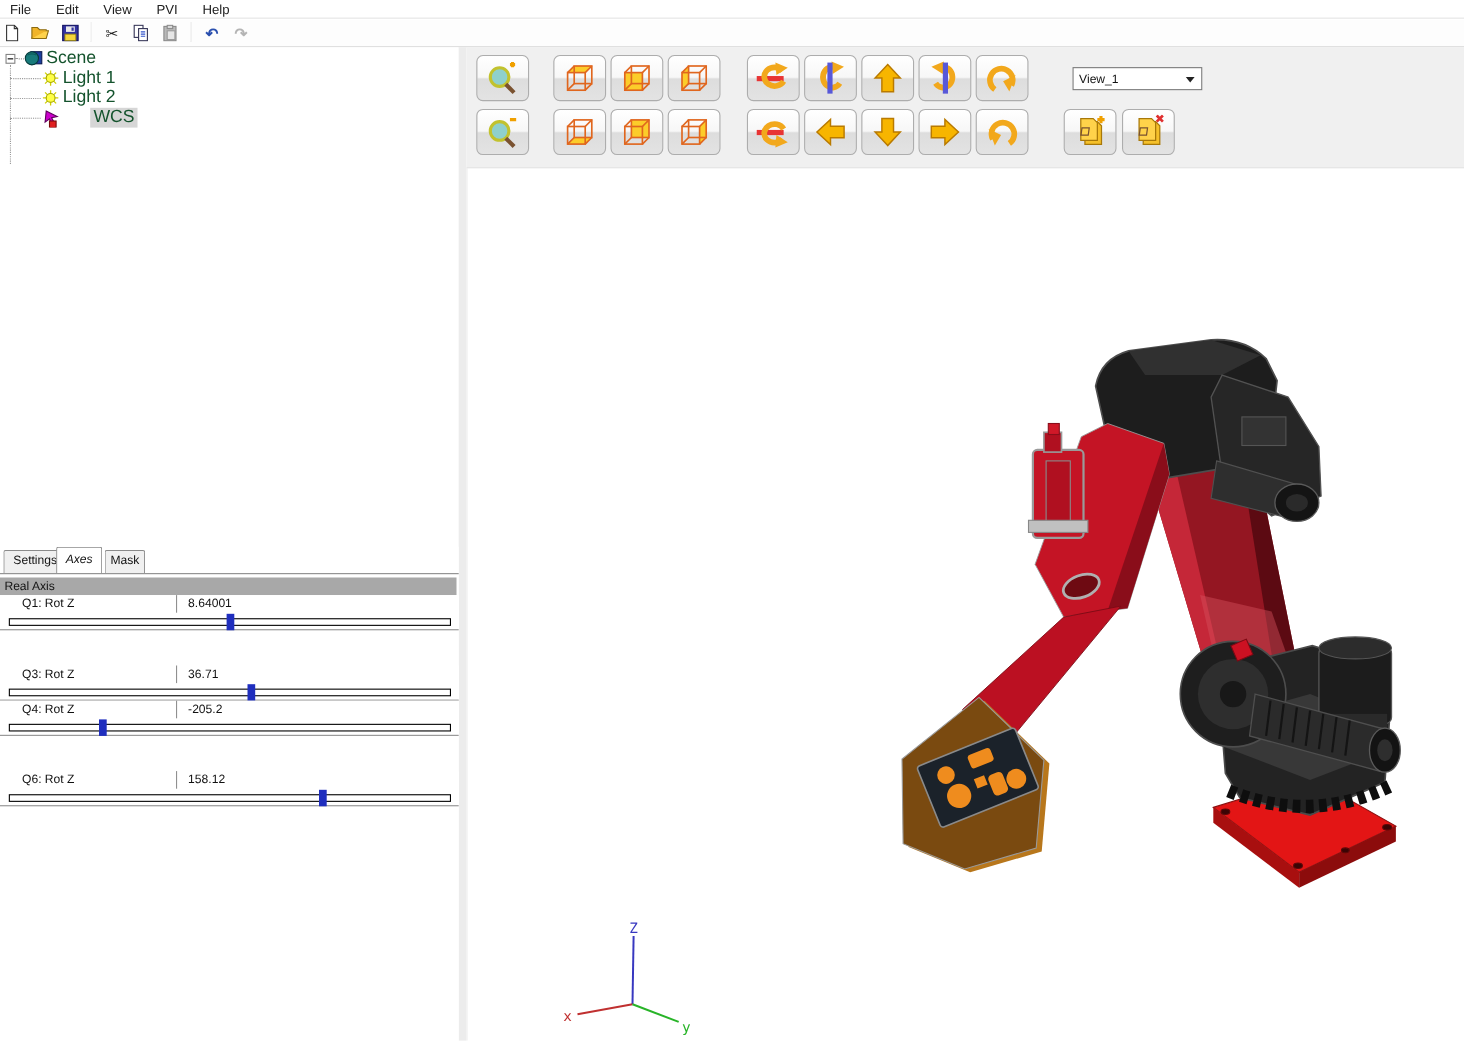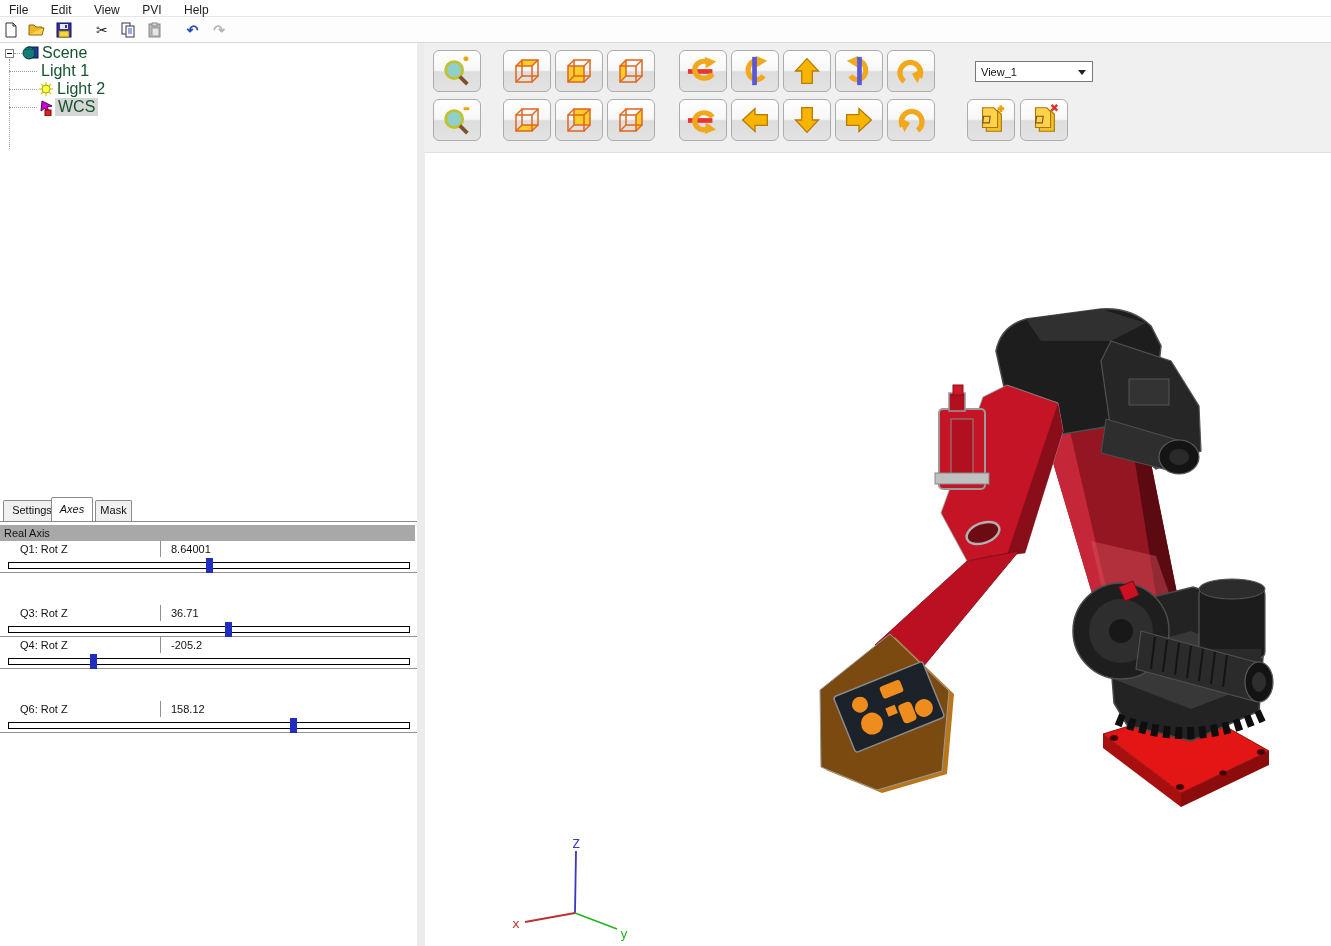--- a/index.html
+++ b/index.html
@@ -128,21 +128,21 @@
 
   <div class="tree-row" style="left:22px;top:1px;">
     <svg width="17" height="16" viewBox="0 0 17 16">
       <rect x="6" y="2" width="10" height="11" fill="#1b3f9e" stroke="#0a1a50" stroke-width="1"></rect>
       <circle cx="7" cy="8" r="6" fill="#177a7a" stroke="#063a3a" stroke-width="1"></circle>
       <path d="M3,5 Q7,3 11,5" stroke="#0c5c5c" fill="none"></path>
     </svg>
     <span class="tree-label">Scene</span>
   </div>
 
-  <div class="tree-row" style="left:38px;top:19px;flex-direction:column;">
+  <div class="tree-row" style="left:38px;top:19px;">
     <svg width="16" height="16" viewBox="0 0 16 16">
       <g stroke="#cfcf00" stroke-width="1.2">
         <line x1="8" y1="1" x2="8" y2="15"></line>
           <line x1="1" y1="8" x2="15" y2="8"></line>
         <line x1="3" y1="3" x2="13" y2="13"></line>
           <line x1="13" y1="3" x2="3" y2="13"></line>
       </g>
       <circle cx="8" cy="8" r="4" fill="#ffff45" stroke="#a8a800" stroke-width="1"></circle>
     </svg>
     <span class="tree-label">Light 1</span>
@@ -154,21 +154,21 @@
         <line x1="8" y1="1" x2="8" y2="15"></line>
           <line x1="1" y1="8" x2="15" y2="8"></line>
         <line x1="3" y1="3" x2="13" y2="13"></line>
           <line x1="13" y1="3" x2="3" y2="13"></line>
       </g>
       <circle cx="8" cy="8" r="4" fill="#ffff45" stroke="#a8a800" stroke-width="1"></circle>
     </svg>
     <span class="tree-label">Light 2</span>
   </div>
 
-  <div class="tree-row" style="left:38px;top:55px;">
+  <div class="tree-row" style="left:38px;top:55px;gap:27px;">
     <svg width="17" height="17" viewBox="0 0 17 17">
       <polygon points="4,2 14,7 9,8 12,14 9,15 7,9 3,12" fill="#cc00cc" stroke="#5c005c" stroke-width="1"></polygon>
       <rect x="7" y="11" width="6" height="6" fill="#e02020" stroke="#7a0a0a" stroke-width="1"></rect>
     </svg>
     <span class="tree-label sel">WCS</span>
   </div>
 </div>
 
 <div id="splitter" class="abs"></div>
 

